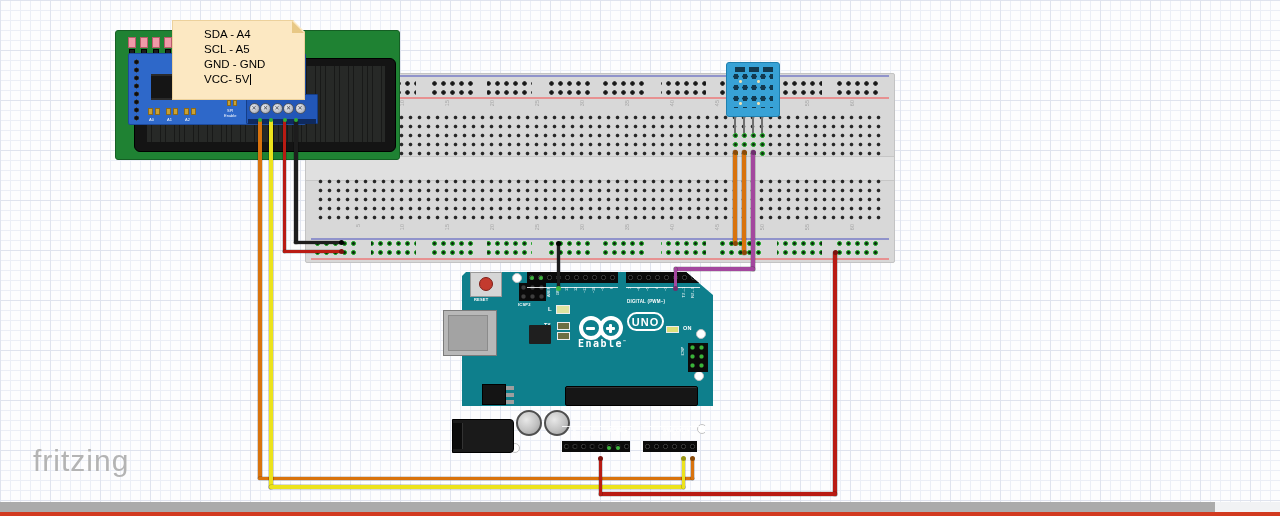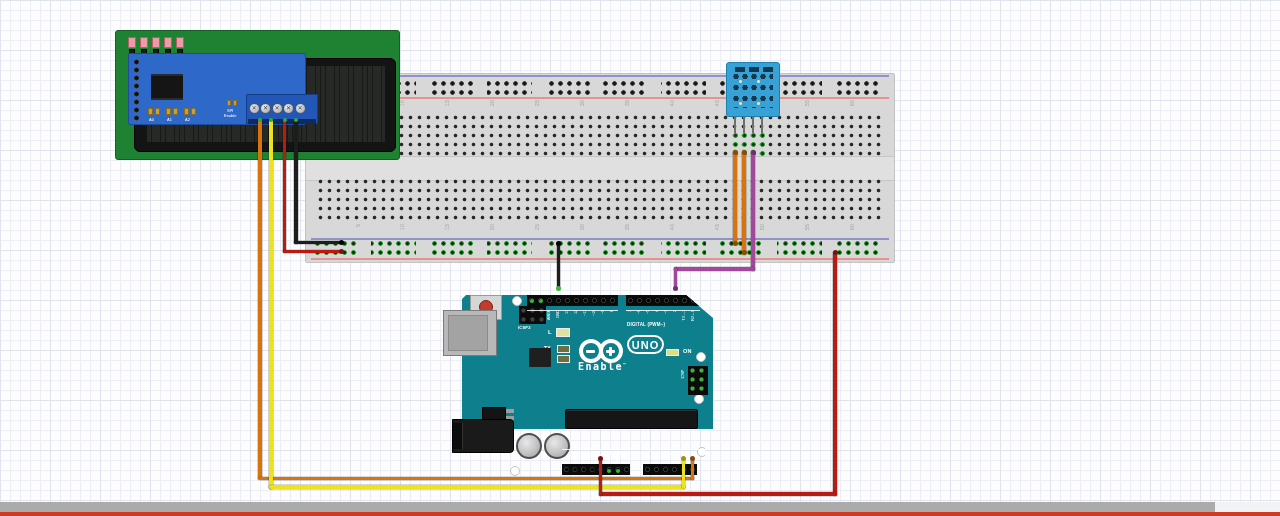--- a/index.html
+++ b/index.html
@@ -56,21 +56,21 @@
   .dht{left:726px;top:62px;width:54px;height:55px;background:#38a2d6;border:1.5px solid #1f7fae;border-radius:3px;z-index:2;box-sizing:border-box;}
   .dhtpat{position:absolute;left:6px;top:10px;right:6px;bottom:8px;
     background-image:
       radial-gradient(circle 1.5px at 7.5px 8.5px,#ecdfb0 1.3px,transparent 1.6px),
       radial-gradient(circle 2.6px at 3px 3.5px,#12394f 2.5px,transparent 2.8px);
     background-size:18px 22px,9px 11px;}
   .dhtbars{position:absolute;left:8px;top:4px;width:38px;height:5px;
     background-image:repeating-linear-gradient(90deg,#12394f 0 10px,transparent 10px 14px);}
   .leg{position:absolute;width:2.5px;background:#a2a2a2;border:0.5px solid #6f6f6f;z-index:2;box-sizing:border-box;}
   
-  .uno{left:462px;top:295px;width:251px;height:134px;background:#0e7f8c;z-index:2;
+  .uno{left:462px;top:272px;width:251px;height:134px;background:#0e7f8c;z-index:2;
     clip-path:polygon(0 4px,4px 0,224px 0,251px 23px,251px 148px,243px 154px,243px 163px,251px 169px,251px 171px,232px 185px,4px 185px,0 181px);}
   .pinrow{position:absolute;background-color:#0b0b0b;
     background-image:radial-gradient(circle 2.6px at 4.5px 50%,#000 1.1px,#3e3e3e 2.4px,#0b0b0b 2.7px);
     background-size:9px 100%;}
   .pingrid{position:absolute;background-color:#0b0b0b;
     background-image:radial-gradient(circle 2.6px at 4.5px 4.5px,#39b539 1.5px,#111 2.6px,transparent 2.8px);
     background-size:9px 9px;}
   .pingrid.dark{background-image:radial-gradient(circle 2.6px at 4.5px 4.5px,#3e3e3e 1.5px,#111 2.6px,transparent 2.8px);}
   .vtext{position:absolute;writing-mode:vertical-rl;transform:rotate(180deg);font-size:4px;line-height:1;color:#fff;white-space:nowrap;letter-spacing:-0.2px;}
   .sline{position:absolute;height:1px;background:rgba(255,255,255,.85);}
@@ -347,18 +347,26 @@
   <div class="dot" style="left: 673px; top: 286px; background-color: rgb(109, 47, 109);"></div>
   <div class="dot" style="left: 681px; top: 456px; background-color: rgb(154, 150, 18);"></div>
   <div class="dot" style="left: 690px; top: 456px; background-color: rgb(138, 74, 8);"></div>
   <div class="dot" style="left: 598.2px; top: 456px; background-color: rgb(124, 18, 13);"></div>
 
   <div class="gdot" style="left:258px;top:118px;"></div>
   <div class="gdot" style="left:269px;top:118px;"></div>
   <div class="gdot" style="left:282.5px;top:118px;"></div>
   <div class="gdot" style="left:294px;top:118px;"></div>
 
-
+  <div class="abs note">
+    <div class="fold"></div>
+    <span class="noteline" style="top:6px;">SDA - A4</span>
+    <span class="noteline" style="top:21px;">SCL - A5</span>
+    <span class="noteline" style="top:36px;">GND - GND</span>
+    <span class="noteline" style="top:51px;"><span>VCC- 5V</span><span class="cursor"></span></span>
+  </div>
+
+  <div class="abs watermark">fritzing</div>
   <div class="abs hthumb"></div>
   <div class="abs htrack"></div>
   <div class="abs redbar"></div>
   <div class="abs darkbar"></div>
 </div>
 
 </body></html>

